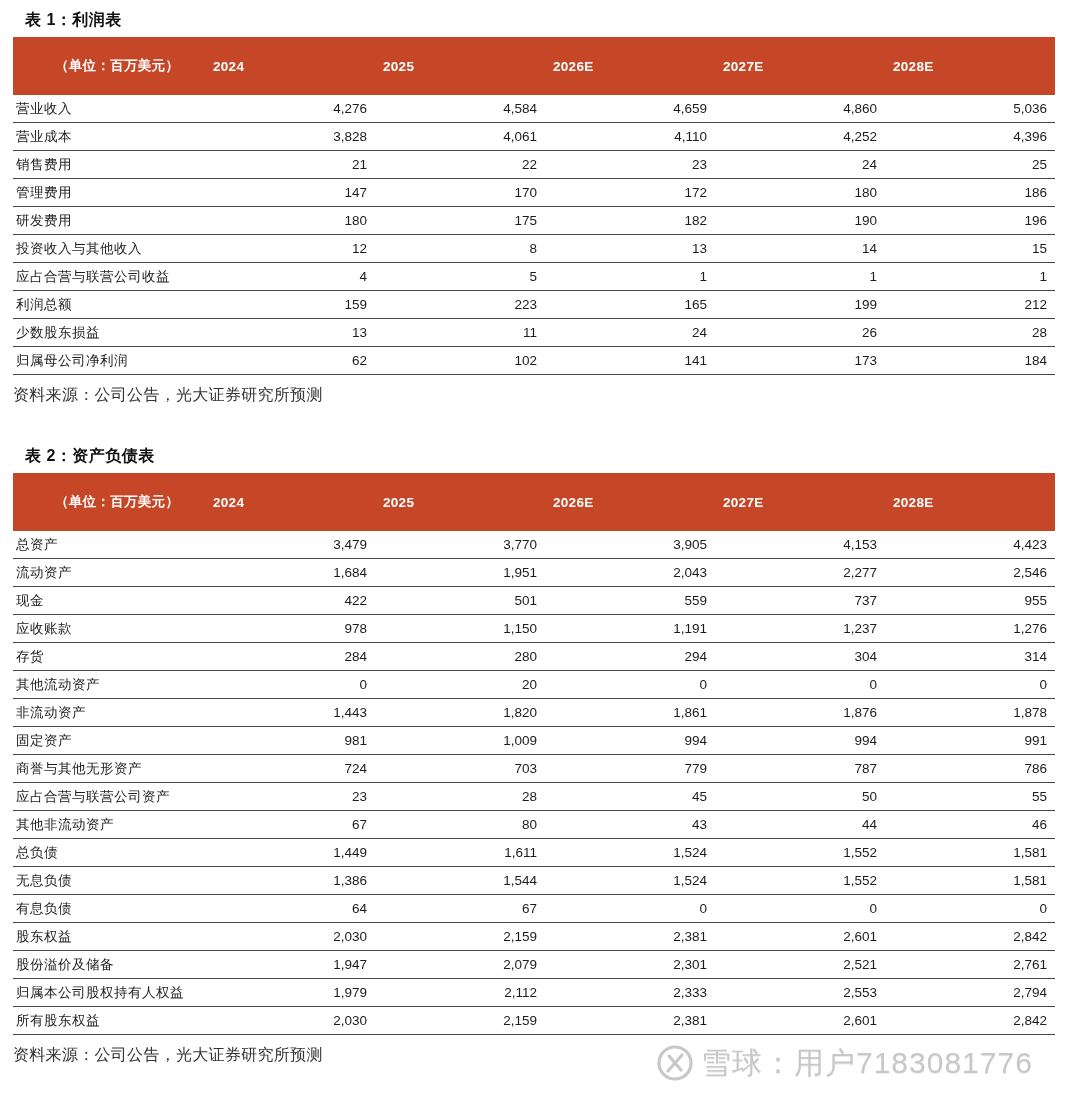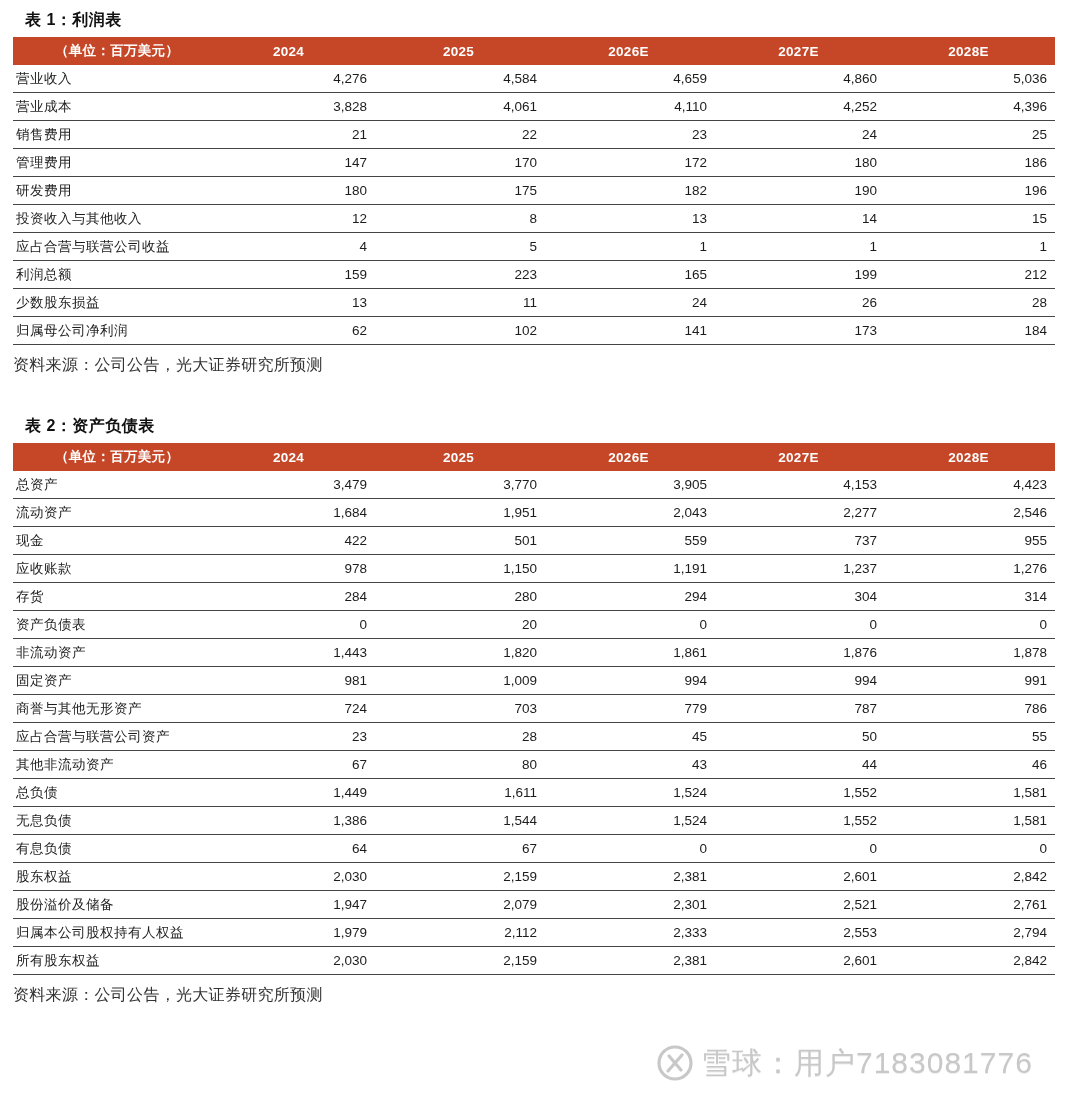--- a/index.html
+++ b/index.html
@@ -11,24 +11,24 @@
     font-size:16px; font-weight:bold; color:#111;
     margin:0 0 7px 12px; line-height:20px; letter-spacing:.5px;
   }
   table.fin {
     border-collapse:collapse; table-layout:fixed; width:1042px;
   }
   table.fin col.c-label { width:192px; }
   table.fin col.c-num { width:170px; }
   table.fin thead th {
     background:#C54727; color:#ffffff; font-weight:bold;
-    font-size:13.5px; height:28px; padding:0; letter-spacing:.3px;
+    font-size:13.5px; height:42px; padding:8px; letter-spacing:.3px;
   }
   table.fin th.unit { text-align:left; padding-left:42px; }
-  table.fin th.year { text-align:center; padding-right:3px; }
+  table.fin th.year { text-align:left; padding-right:3px; }
   table.fin td {
     border-bottom:1px solid #454545; font-size:13.5px; color:#1c1c1c;
     height:27px; padding:0; white-space:nowrap; overflow:hidden;
   }
   table.fin td.label { text-align:left; padding-left:3px; letter-spacing:.5px; }
   table.fin td.num { text-align:right; padding-right:8px; }
 
   .source { font-size:16px; color:#333; margin-top:13px; line-height:14px; letter-spacing:.3px; }
   .sec2 { margin-top:44px; }
 
@@ -211,21 +211,21 @@
             </tr>
             <tr>
               <td class="label">存货</td>
               <td class="num">284</td>
               <td class="num">280</td>
               <td class="num">294</td>
               <td class="num">304</td>
               <td class="num">314</td>
             </tr>
             <tr>
-              <td class="label">资产负债表</td>
+              <td class="label">其他流动资产</td>
               <td class="num">0</td>
               <td class="num">20</td>
               <td class="num">0</td>
               <td class="num">0</td>
               <td class="num">0</td>
             </tr>
             <tr>
               <td class="label">非流动资产</td>
               <td class="num">1,443</td>
               <td class="num">1,820</td>

